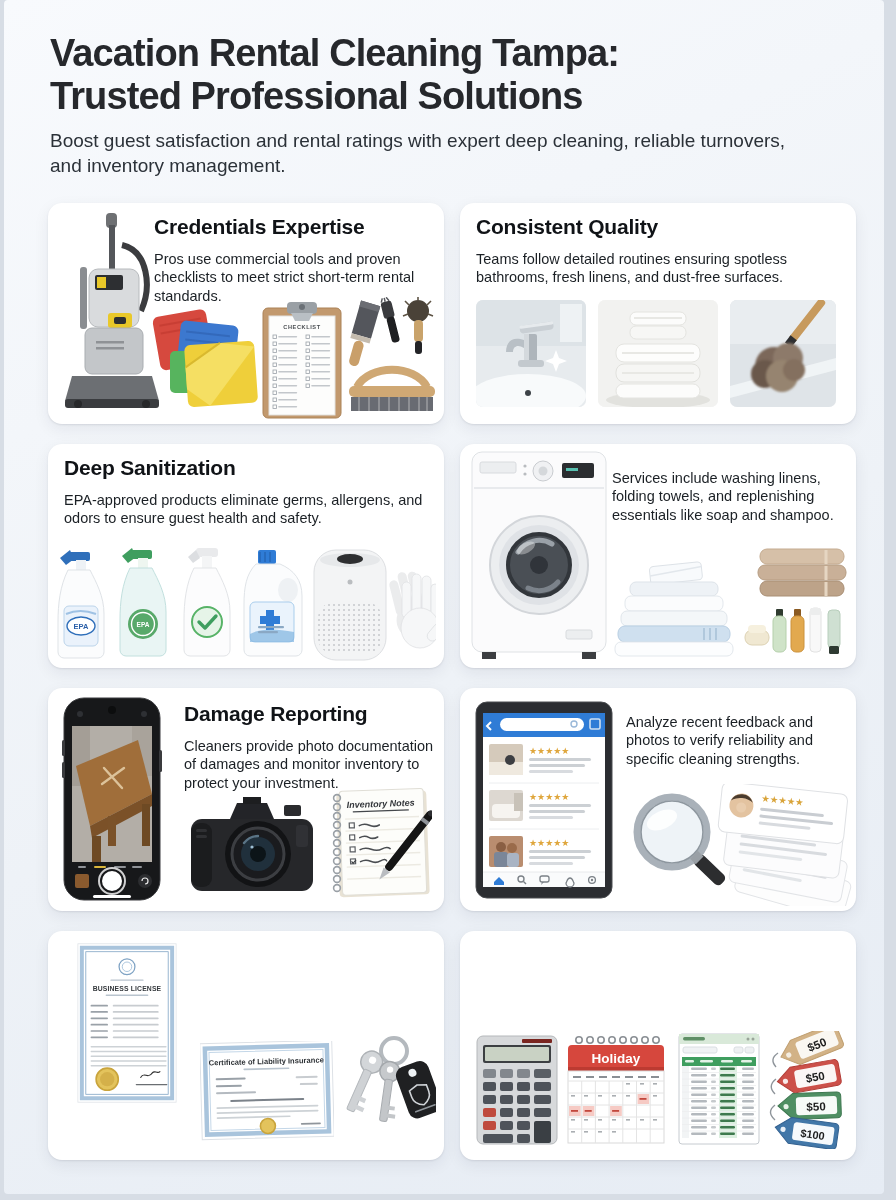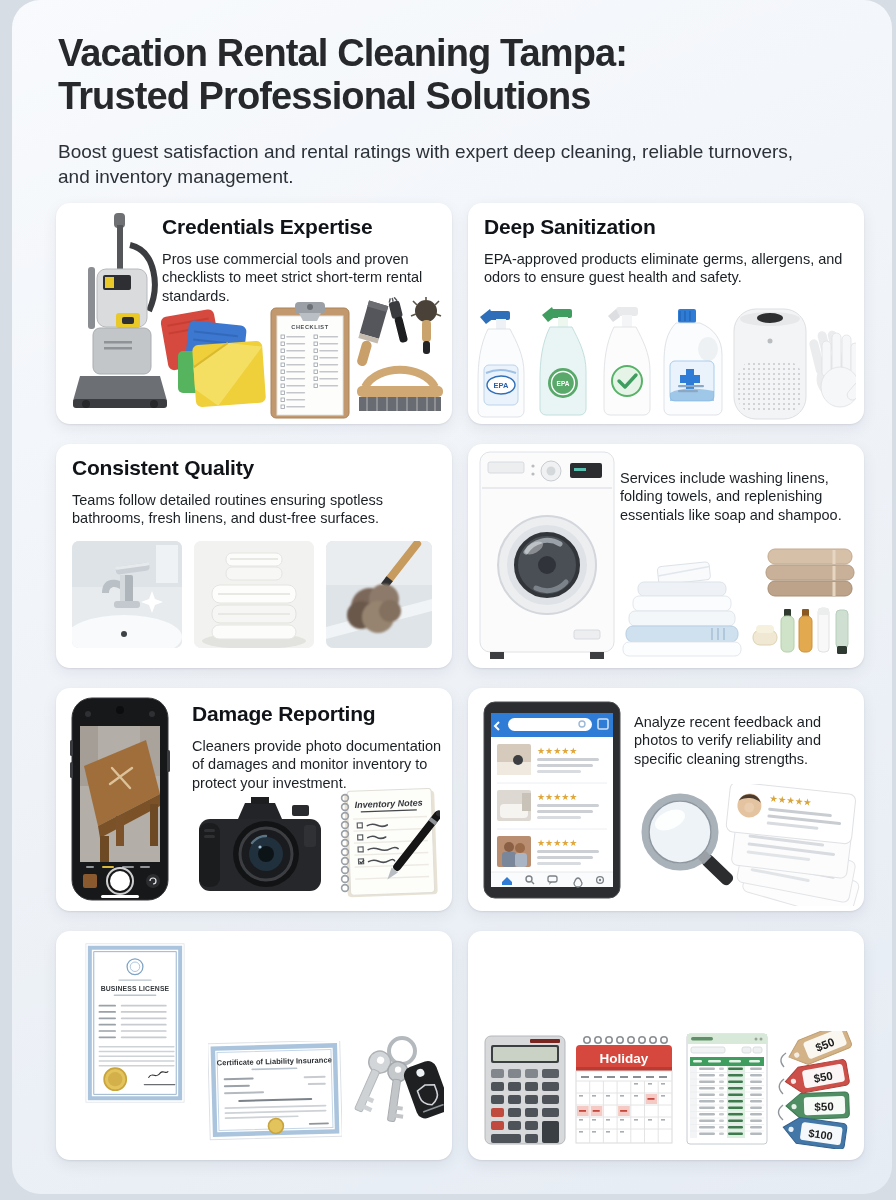--- a/index.html
+++ b/index.html
@@ -1,22 +1,22 @@
 <!DOCTYPE html>
 <html><head>
 <meta charset="utf-8">
 <style>
   *{margin:0;padding:0;box-sizing:border-box}
   html,body{width:896px;height:1200px}
   body{background:#d7dde5;font-family:"Liberation Sans",sans-serif;position:relative;overflow:hidden}
-  .page{position:absolute;top:0;left:12px;width:880px;height:1194px;border-radius:28px;
+  .page{position:absolute;top:0;left:4px;width:880px;height:1194px;border-radius:4px;
         background:linear-gradient(155deg,#f8fafd 0%,#eef2f7 55%,#e6ecf4 100%);}
   .header{position:absolute;left:46px;top:32px;width:790px}
   h1{font-size:38px;line-height:1.13;font-weight:700;color:#26282c;letter-spacing:-0.9px;max-width:660px}
-  .subtitle{margin-top:22px;font-size:19px;line-height:1.3;color:#2b3138;max-width:758px}
+  .subtitle{margin-top:11px;font-size:19px;line-height:1.3;color:#2b3138;max-width:758px}
   .grid{position:absolute;left:44px;top:203px;width:808px;display:grid;
         grid-template-columns:396px 396px;grid-template-rows:221px 224px 223px 229px;
         column-gap:16px;row-gap:20px}
   .card{position:relative;background:#ffffff;border-radius:14px;overflow:hidden;
         box-shadow:0 1px 2px rgba(25,35,55,.10),0 5px 16px rgba(25,35,55,.07)}
   .card h2{font-size:21px;font-weight:700;color:#101317;letter-spacing:-0.2px}
   .card p{margin-top:11px;font-size:14.5px;line-height:1.27;color:#1b2025}
   .txt{position:absolute}
   .art{position:absolute}
   .art svg{width:100%;height:100%;display:block}
@@ -138,106 +138,20 @@
             <rect x="0" y="13" width="86" height="11" rx="5" fill="#cfa874"></rect>
             <rect x="2" y="24" width="82" height="14" fill="#686b72"></rect>
             <path d="M10,24 v14 M20,24 v14 M30,24 v14 M40,24 v14 M50,24 v14 M60,24 v14 M70,24 v14 M78,24 v14" stroke="#f3f3f1" stroke-width="1" opacity=".55"></path>
           </g>
         </svg>
       </div>
     </section>
 
     <section class="card">
       <div class="txt" style="left:16px;top:12px;width:368px">
-        <h2>Deep Sanitization</h2>
-        <p>EPA-approved products eliminate germs, allergens, and odors to ensure guest health and safety.</p>
-      </div>
-      <div class="art" style="left:8px;top:100px;width:380px;height:118px">
-        <svg viewBox="0 0 380 118">
-
-          <g>
-            <path d="M14,6 l-10,8 6,7 8,-6 Z" fill="#2f6fba"></path>
-            <rect x="12" y="8" width="22" height="9" rx="2" fill="#2f6fba"></rect>
-            <rect x="20" y="16" width="10" height="10" fill="#eef2f6"></rect>
-            <path d="M12,26 C4,42 2,60 2,78 L2,108 a6,6 0 0 0 6,6 h34 a6,6 0 0 0 6,-6 L48,70 C48,52 40,38 34,26 Z" fill="#fbfcfd" stroke="#dfe3e7"></path>
-            <rect x="8" y="62" width="34" height="40" rx="5" fill="#eaf2fb" stroke="#bcd4ea"></rect>
-            <ellipse cx="25" cy="82" rx="14" ry="9" fill="#ffffff" stroke="#2f6fba" stroke-width="1.4"></ellipse>
-            <text x="25" y="85" font-size="7.5" font-weight="bold" fill="#2a5fa8" text-anchor="middle">EPA</text>
-            <path d="M10,70 q14,-6 30,0" stroke="#9fc2e4" stroke-width="2" fill="none"></path>
-          </g>
-
-          <g transform="translate(62,0)">
-            <path d="M14,4 l-10,8 6,7 8,-6 Z" fill="#3f9e5f"></path>
-            <rect x="12" y="6" width="22" height="9" rx="2" fill="#3f9e5f"></rect>
-            <rect x="20" y="14" width="10" height="10" fill="#eef6f0"></rect>
-            <path d="M12,24 C4,40 2,58 2,76 L2,106 a6,6 0 0 0 6,6 h34 a6,6 0 0 0 6,-6 L48,68 C48,50 40,36 34,24 Z" fill="#e9f5f4" stroke="#c2e0de"></path>
-            <circle cx="25" cy="80" r="15" fill="#58a96a"></circle>
-            <circle cx="25" cy="80" r="11.5" fill="none" stroke="#ffffff" stroke-width="1.4"></circle>
-            <text x="25" y="83" font-size="6.5" font-weight="bold" fill="#ffffff" text-anchor="middle">EPA</text>
-          </g>
-
-          <g transform="translate(124,2)">
-            <rect x="16" y="2" width="22" height="9" rx="3" fill="#e9eaec"></rect>
-            <path d="M16,4 l-8,7 5,6 7,-5 Z" fill="#dcdee1"></path>
-            <rect x="22" y="10" width="10" height="12" fill="#f4f5f6"></rect>
-            <path d="M14,22 C6,38 4,56 4,74 L4,104 a6,6 0 0 0 6,6 h34 a6,6 0 0 0 6,-6 L50,66 C50,48 42,34 36,22 Z" fill="#fcfcfd" stroke="#e2e4e7"></path>
-            <circle cx="27" cy="76" r="15" fill="#ffffff" stroke="#58b368" stroke-width="2"></circle>
-            <circle cx="27" cy="76" r="15" fill="#58b368" opacity=".15"></circle>
-            <path d="M19,76 l6,6 11,-12" stroke="#3f9e5f" stroke-width="3.4" fill="none" stroke-linecap="round" stroke-linejoin="round"></path>
-          </g>
-
-          <g transform="translate(186,6)">
-            <rect x="16" y="0" width="18" height="14" rx="2" fill="#2f7cd6"></rect>
-            <path d="M18,2 v10 M23,2 v10 M28,2 v10" stroke="#2465b4" stroke-width="1.4"></path>
-            <path d="M14,14 C4,24 2,38 2,54 L2,100 a6,6 0 0 0 6,6 h46 a6,6 0 0 0 6,-6 L60,46 C60,30 52,20 38,14 Z" fill="#fbfcfd" stroke="#dfe3e7"></path>
-            <path d="M46,28 a10,12 0 1 1 0,24 a10,12 0 1 1 0,-24 Z" fill="#eef1f4"></path>
-            <rect x="8" y="52" width="44" height="40" rx="5" fill="#eaf3fc" stroke="#a9cdec"></rect>
-            <path d="M20,58 h8 v6 h6 v8 h-6 v6 h-8 v-6 h-6 v-8 h6 Z" fill="#2f7cd6" transform="translate(4,2)"></path>
-            <path d="M8,84 q14,-8 44,-2 l0,10 l-44,0 Z" fill="#7fb3e0" opacity=".7"></path>
-            <rect x="16" y="76" width="26" height="2.2" rx="1" fill="#8aa8c4"></rect>
-            <rect x="16" y="81" width="20" height="2.2" rx="1" fill="#8aa8c4"></rect>
-          </g>
-
-          <g transform="translate(256,4)">
-            <defs>
-                <pattern id="dots" width="5" height="5" patternUnits="userSpaceOnUse">
-                  <circle cx="2" cy="2" r="1" fill="#c6c9cc"></circle>
-                </pattern>
-              </defs>
-            <rect x="2" y="2" width="72" height="110" rx="22" fill="#f3f4f5" stroke="#dddfe2"></rect>
-            <ellipse cx="38" cy="12" rx="30" ry="7" fill="#e6e8ea"></ellipse>
-            <ellipse cx="38" cy="11" rx="13" ry="5" fill="#2e2f31"></ellipse>
-            <rect x="6" y="54" width="64" height="52" rx="16" fill="url(#dots)"></rect>
-            <circle cx="38" cy="34" r="2.5" fill="#babdc0"></circle>
-          </g>
-
-          <g transform="translate(340,14)">
-            <g transform="rotate(-14 20 60)" opacity=".9">
-              <rect x="2" y="18" width="9" height="36" rx="4.5" fill="#e9eaec"></rect>
-              <rect x="12" y="12" width="9" height="42" rx="4.5" fill="#e9eaec"></rect>
-              <rect x="22" y="14" width="9" height="40" rx="4.5" fill="#e9eaec"></rect>
-              <ellipse cx="17" cy="62" rx="17" ry="18" fill="#e9eaec"></ellipse>
-            </g>
-            <g transform="translate(6,8)">
-              <rect x="0" y="16" width="9" height="36" rx="4.5" fill="#f6f7f8" stroke="#dfe1e3" stroke-width=".8"></rect>
-              <rect x="10" y="8" width="9" height="44" rx="4.5" fill="#f6f7f8" stroke="#dfe1e3" stroke-width=".8"></rect>
-              <rect x="20" y="10" width="9" height="42" rx="4.5" fill="#f6f7f8" stroke="#dfe1e3" stroke-width=".8"></rect>
-              <rect x="29" y="18" width="8" height="34" rx="4" fill="#f6f7f8" stroke="#dfe1e3" stroke-width=".8"></rect>
-              <ellipse cx="18" cy="62" rx="19" ry="20" fill="#f6f7f8" stroke="#dfe1e3" stroke-width=".8"></ellipse>
-              <g transform="rotate(40 34 64)">
-                  <rect x="30" y="56" width="10" height="20" rx="5" fill="#f6f7f8" stroke="#dfe1e3" stroke-width=".8"></rect>
-                </g>
-            </g>
-          </g>
-        </svg>
-      </div>
-    </section>
-
-    <section class="card">
-      <div class="txt" style="left:16px;top:12px;width:368px">
         <h2>Consistent Quality</h2>
         <p>Teams follow detailed routines ensuring spotless bathrooms, fresh linens, and dust-free surfaces.</p>
       </div>
       <div class="art tile" style="left:16px;top:97px;width:110px;height:107px">
         <svg viewBox="0 0 110 107">
           <rect width="110" height="107" fill="#e7ebee"></rect>
           <rect width="110" height="46" fill="#dde3e7"></rect>
           <rect x="84" y="4" width="22" height="38" fill="#eef2f4"></rect>
           <ellipse cx="52" cy="96" rx="58" ry="22" fill="#f8fafb"></ellipse>
           <rect x="48" y="34" width="13" height="28" rx="2" fill="#aeb5bb"></rect>
@@ -277,20 +191,106 @@
           <g transform="rotate(38 76 22)">
               <rect x="72" y="-6" width="8" height="52" rx="3" fill="#c79a5d"></rect>
               <rect x="72" y="42" width="8" height="9" fill="#2e2f31"></rect>
             </g>
           <g filter="url(#fluff)">
             <circle cx="44" cy="66" r="19" fill="#7b685a"></circle>
             <circle cx="58" cy="58" r="15" fill="#8d7a6b"></circle>
             <circle cx="35" cy="74" r="14" fill="#6b594c"></circle>
             <circle cx="52" cy="76" r="16" fill="#96846f"></circle>
             <circle cx="64" cy="70" r="11" fill="#84705f"></circle>
+          </g>
+        </svg>
+      </div>
+    </section>
+
+    <section class="card">
+      <div class="txt" style="left:16px;top:12px;width:368px">
+        <h2>Deep Sanitization</h2>
+        <p>EPA-approved products eliminate germs, allergens, and odors to ensure guest health and safety.</p>
+      </div>
+      <div class="art" style="left:8px;top:100px;width:380px;height:118px">
+        <svg viewBox="0 0 380 118">
+
+          <g>
+            <path d="M14,6 l-10,8 6,7 8,-6 Z" fill="#2f6fba"></path>
+            <rect x="12" y="8" width="22" height="9" rx="2" fill="#2f6fba"></rect>
+            <rect x="20" y="16" width="10" height="10" fill="#eef2f6"></rect>
+            <path d="M12,26 C4,42 2,60 2,78 L2,108 a6,6 0 0 0 6,6 h34 a6,6 0 0 0 6,-6 L48,70 C48,52 40,38 34,26 Z" fill="#fbfcfd" stroke="#dfe3e7"></path>
+            <rect x="8" y="62" width="34" height="40" rx="5" fill="#eaf2fb" stroke="#bcd4ea"></rect>
+            <ellipse cx="25" cy="82" rx="14" ry="9" fill="#ffffff" stroke="#2f6fba" stroke-width="1.4"></ellipse>
+            <text x="25" y="85" font-size="7.5" font-weight="bold" fill="#2a5fa8" text-anchor="middle">EPA</text>
+            <path d="M10,70 q14,-6 30,0" stroke="#9fc2e4" stroke-width="2" fill="none"></path>
+          </g>
+
+          <g transform="translate(62,0)">
+            <path d="M14,4 l-10,8 6,7 8,-6 Z" fill="#3f9e5f"></path>
+            <rect x="12" y="6" width="22" height="9" rx="2" fill="#3f9e5f"></rect>
+            <rect x="20" y="14" width="10" height="10" fill="#eef6f0"></rect>
+            <path d="M12,24 C4,40 2,58 2,76 L2,106 a6,6 0 0 0 6,6 h34 a6,6 0 0 0 6,-6 L48,68 C48,50 40,36 34,24 Z" fill="#e9f5f4" stroke="#c2e0de"></path>
+            <circle cx="25" cy="80" r="15" fill="#58a96a"></circle>
+            <circle cx="25" cy="80" r="11.5" fill="none" stroke="#ffffff" stroke-width="1.4"></circle>
+            <text x="25" y="83" font-size="6.5" font-weight="bold" fill="#ffffff" text-anchor="middle">EPA</text>
+          </g>
+
+          <g transform="translate(124,2)">
+            <rect x="16" y="2" width="22" height="9" rx="3" fill="#e9eaec"></rect>
+            <path d="M16,4 l-8,7 5,6 7,-5 Z" fill="#dcdee1"></path>
+            <rect x="22" y="10" width="10" height="12" fill="#f4f5f6"></rect>
+            <path d="M14,22 C6,38 4,56 4,74 L4,104 a6,6 0 0 0 6,6 h34 a6,6 0 0 0 6,-6 L50,66 C50,48 42,34 36,22 Z" fill="#fcfcfd" stroke="#e2e4e7"></path>
+            <circle cx="27" cy="76" r="15" fill="#ffffff" stroke="#58b368" stroke-width="2"></circle>
+            <circle cx="27" cy="76" r="15" fill="#58b368" opacity=".15"></circle>
+            <path d="M19,76 l6,6 11,-12" stroke="#3f9e5f" stroke-width="3.4" fill="none" stroke-linecap="round" stroke-linejoin="round"></path>
+          </g>
+
+          <g transform="translate(186,6)">
+            <rect x="16" y="0" width="18" height="14" rx="2" fill="#2f7cd6"></rect>
+            <path d="M18,2 v10 M23,2 v10 M28,2 v10" stroke="#2465b4" stroke-width="1.4"></path>
+            <path d="M14,14 C4,24 2,38 2,54 L2,100 a6,6 0 0 0 6,6 h46 a6,6 0 0 0 6,-6 L60,46 C60,30 52,20 38,14 Z" fill="#fbfcfd" stroke="#dfe3e7"></path>
+            <path d="M46,28 a10,12 0 1 1 0,24 a10,12 0 1 1 0,-24 Z" fill="#eef1f4"></path>
+            <rect x="8" y="52" width="44" height="40" rx="5" fill="#eaf3fc" stroke="#a9cdec"></rect>
+            <path d="M20,58 h8 v6 h6 v8 h-6 v6 h-8 v-6 h-6 v-8 h6 Z" fill="#2f7cd6" transform="translate(4,2)"></path>
+            <path d="M8,84 q14,-8 44,-2 l0,10 l-44,0 Z" fill="#7fb3e0" opacity=".7"></path>
+            <rect x="16" y="76" width="26" height="2.2" rx="1" fill="#8aa8c4"></rect>
+            <rect x="16" y="81" width="20" height="2.2" rx="1" fill="#8aa8c4"></rect>
+          </g>
+
+          <g transform="translate(256,4)">
+            <defs>
+                <pattern id="dots" width="5" height="5" patternUnits="userSpaceOnUse">
+                  <circle cx="2" cy="2" r="1" fill="#c6c9cc"></circle>
+                </pattern>
+              </defs>
+            <rect x="2" y="2" width="72" height="110" rx="22" fill="#f3f4f5" stroke="#dddfe2"></rect>
+            <ellipse cx="38" cy="12" rx="30" ry="7" fill="#e6e8ea"></ellipse>
+            <ellipse cx="38" cy="11" rx="13" ry="5" fill="#2e2f31"></ellipse>
+            <rect x="6" y="54" width="64" height="52" rx="16" fill="url(#dots)"></rect>
+            <circle cx="38" cy="34" r="2.5" fill="#babdc0"></circle>
+          </g>
+
+          <g transform="translate(340,14)">
+            <g transform="rotate(-14 20 60)" opacity=".9">
+              <rect x="2" y="18" width="9" height="36" rx="4.5" fill="#e9eaec"></rect>
+              <rect x="12" y="12" width="9" height="42" rx="4.5" fill="#e9eaec"></rect>
+              <rect x="22" y="14" width="9" height="40" rx="4.5" fill="#e9eaec"></rect>
+              <ellipse cx="17" cy="62" rx="17" ry="18" fill="#e9eaec"></ellipse>
+            </g>
+            <g transform="translate(6,8)">
+              <rect x="0" y="16" width="9" height="36" rx="4.5" fill="#f6f7f8" stroke="#dfe1e3" stroke-width=".8"></rect>
+              <rect x="10" y="8" width="9" height="44" rx="4.5" fill="#f6f7f8" stroke="#dfe1e3" stroke-width=".8"></rect>
+              <rect x="20" y="10" width="9" height="42" rx="4.5" fill="#f6f7f8" stroke="#dfe1e3" stroke-width=".8"></rect>
+              <rect x="29" y="18" width="8" height="34" rx="4" fill="#f6f7f8" stroke="#dfe1e3" stroke-width=".8"></rect>
+              <ellipse cx="18" cy="62" rx="19" ry="20" fill="#f6f7f8" stroke="#dfe1e3" stroke-width=".8"></ellipse>
+              <g transform="rotate(40 34 64)">
+                  <rect x="30" y="56" width="10" height="20" rx="5" fill="#f6f7f8" stroke="#dfe1e3" stroke-width=".8"></rect>
+                </g>
+            </g>
           </g>
         </svg>
       </div>
     </section>
 
     <section class="card">
       <div class="txt" style="left:152px;top:14px;width:236px">
         <p>Services include washing linens, folding towels, and replenishing essentials like soap and shampoo.</p>
       </div>
       <div class="art" style="left:10px;top:6px;width:138px;height:212px">

